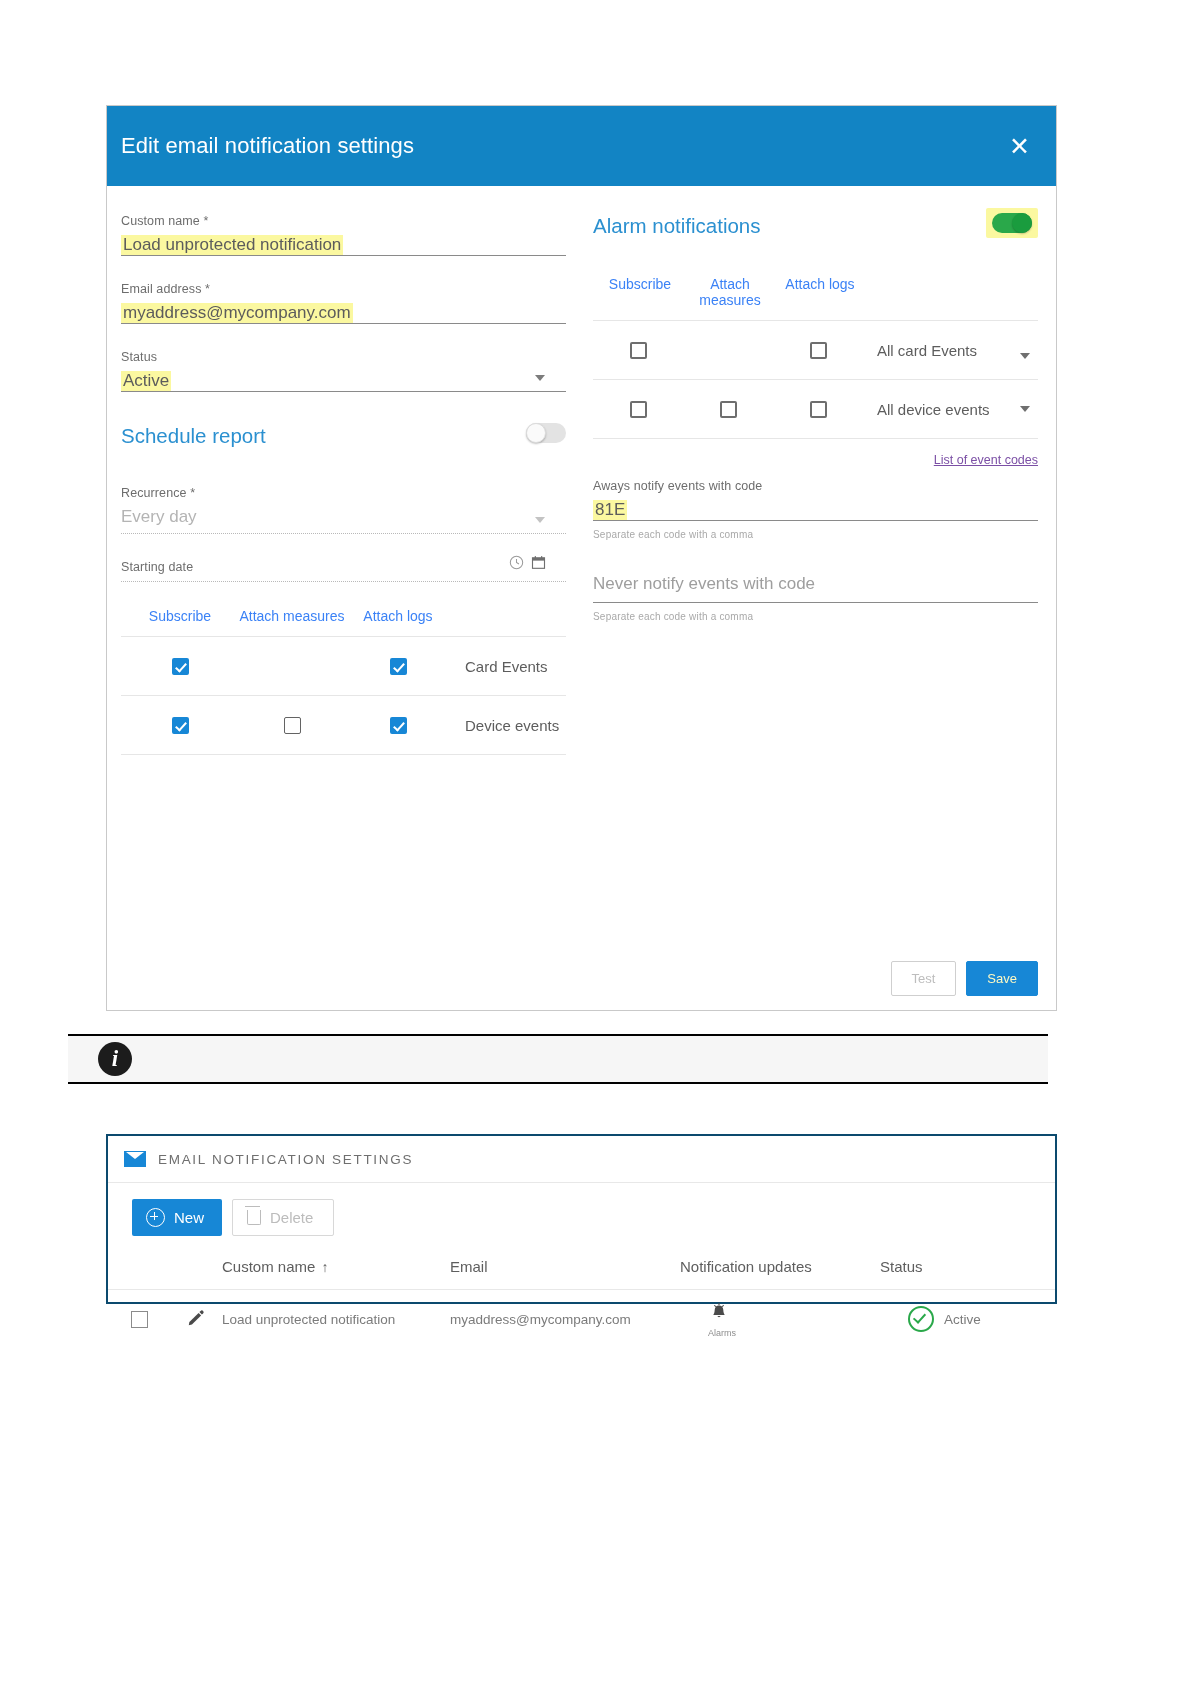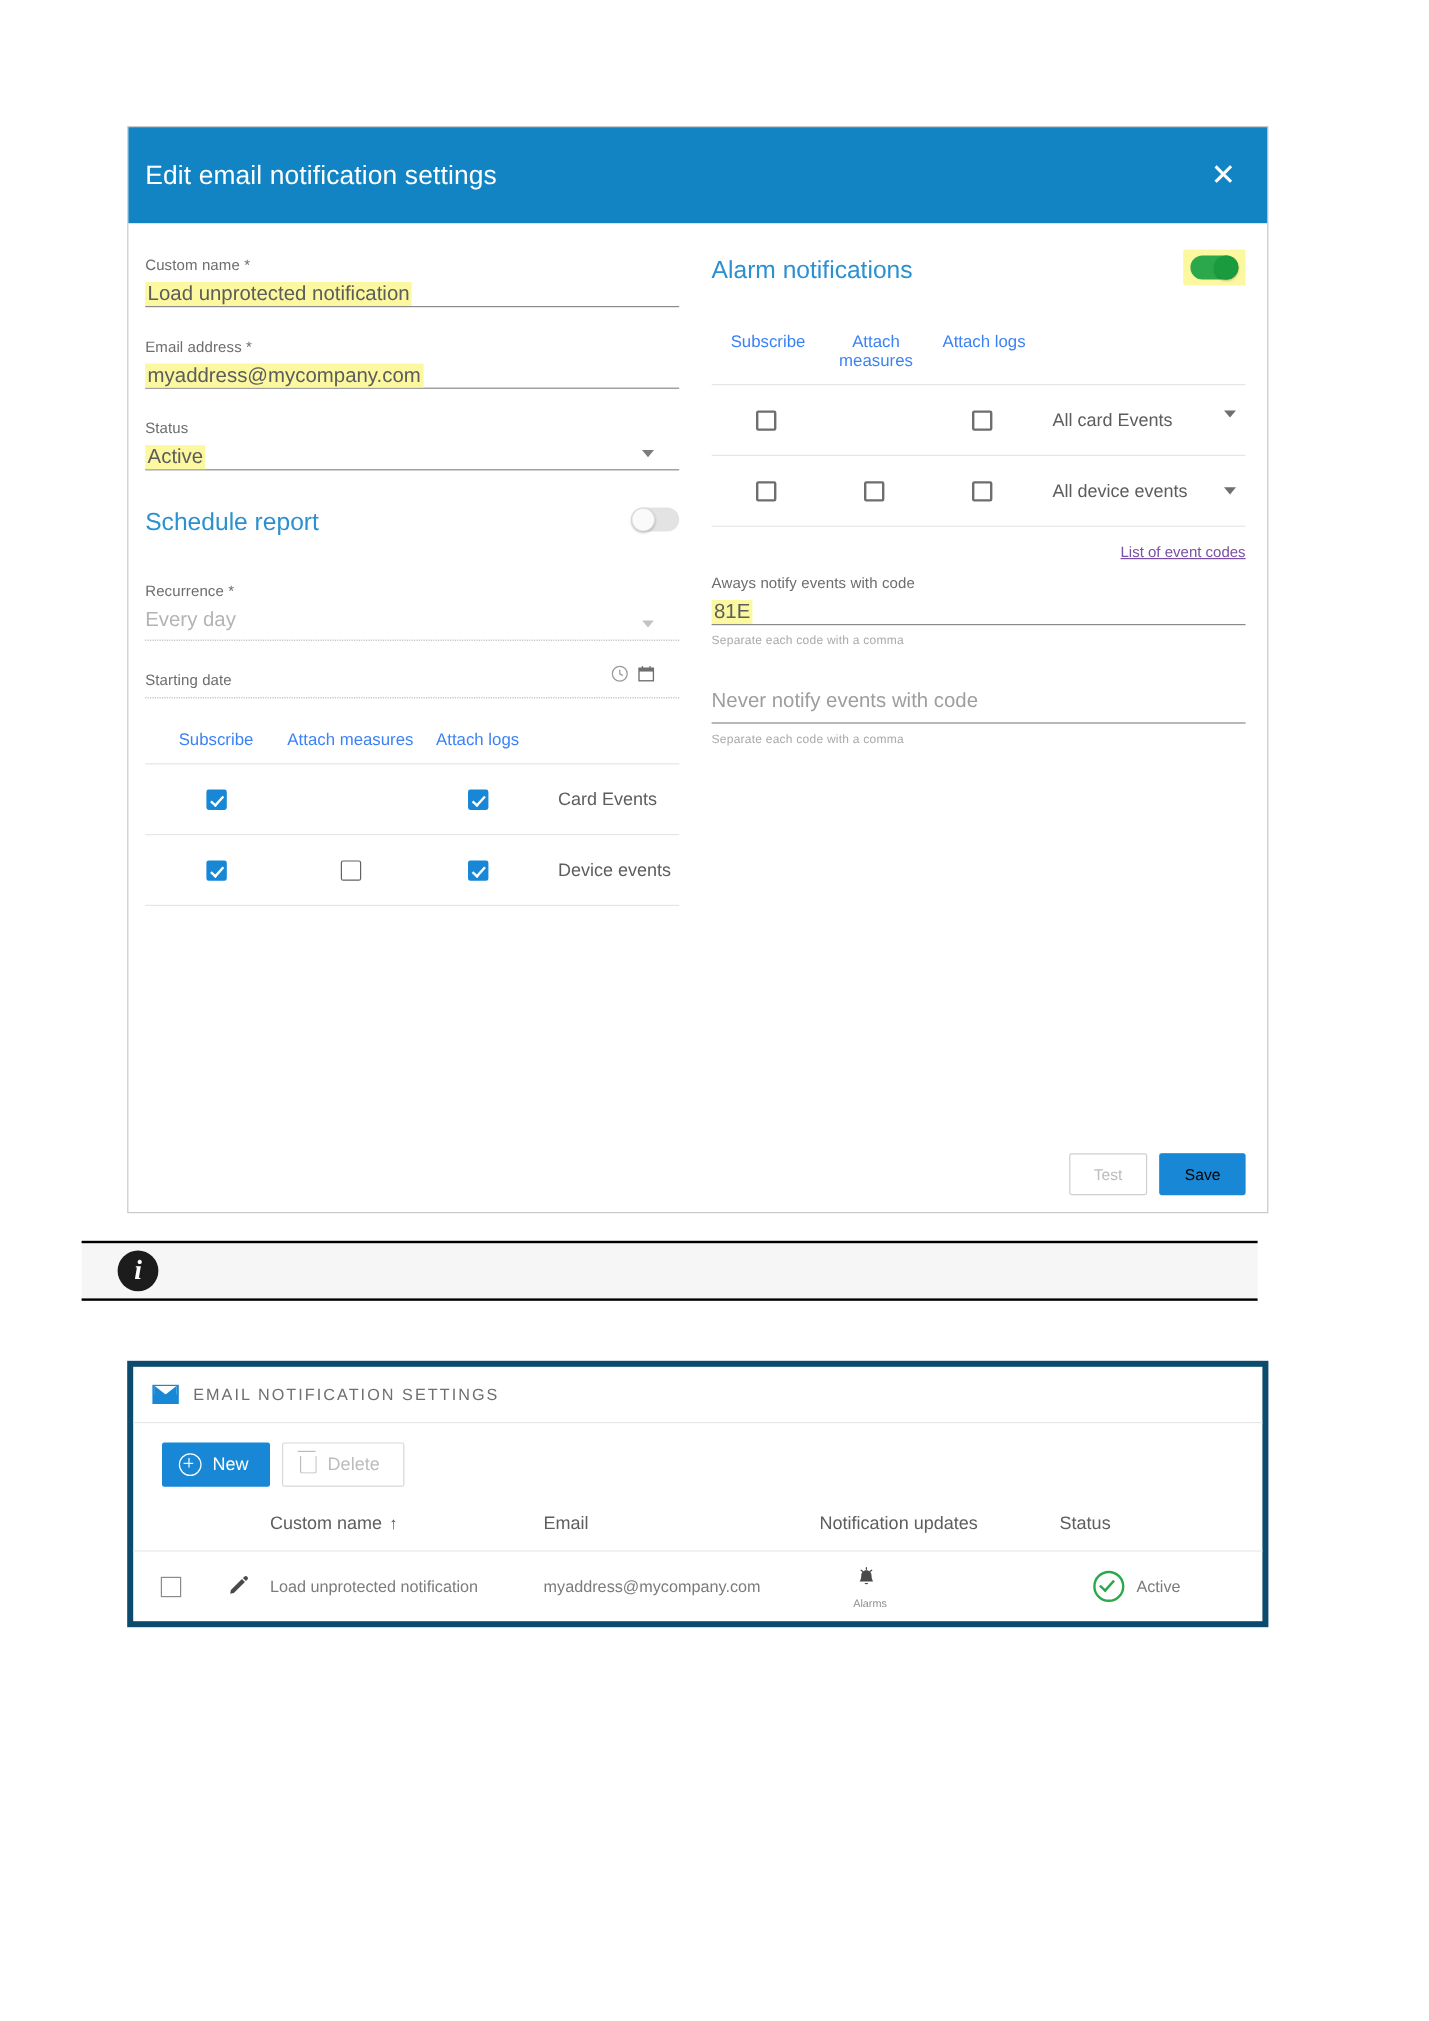--- a/index.html
+++ b/index.html
@@ -258,21 +258,21 @@
   }
   .btn-test {
     border: 1px solid #cfcfcf;
     background: #ffffff;
     color: #bdbdbd;
     min-width: 60px;
     text-align: center;
   }
   .btn-save {
     background: #1787d6;
-    color: #000000;
+    color: #fef9c3;
     border: 1px solid #1787d6;
     min-width: 60px;
     text-align: center;
   }
 
   
   .info-strip {
     position: absolute;
     left: 68px;
     top: 1034px;
@@ -299,23 +299,23 @@
     font-weight: bold;
     font-size: 23px;
   }
 
   
   .panel {
     position: absolute;
     left: 106px;
     top: 1134px;
     width: 951px;
-    height: 222px;
+    height: 170px;
     background: #fff;
-    border: 5px solid #0c4a6e;
+    border: 2px solid #0c4a6e;
     box-sizing: border-box;
   }
   .panel-head {
     height: 46px;
     border-bottom: 1px solid #e8e8e8;
     display: flex;
     align-items: center;
     padding-left: 16px;
     gap: 12px;
   }
@@ -569,21 +569,21 @@
         </div>
 
         <div class="cb-row">
           <div class="cb-cell rt-c1">
               <span class="chk"></span>
             </div>
           <div class="cb-cell rt-c2"></div>
           <div class="cb-cell rt-c3">
               <span class="chk"></span>
             </div>
-          <div class="rt-c4 cb-label" style="display:flex;align-items:flex-start;justify-content:space-between;padding-right:8px;">
+          <div class="rt-c4 cb-label" style="display:flex;align-items:flex-end;justify-content:space-between;padding-right:8px;">
             <span>All card Events</span>
             <span class="caret-down-sm"></span>
           </div>
         </div>
 
         <div class="cb-row">
           <div class="cb-cell rt-c1">
               <span class="chk"></span>
             </div>
           <div class="cb-cell rt-c2">

